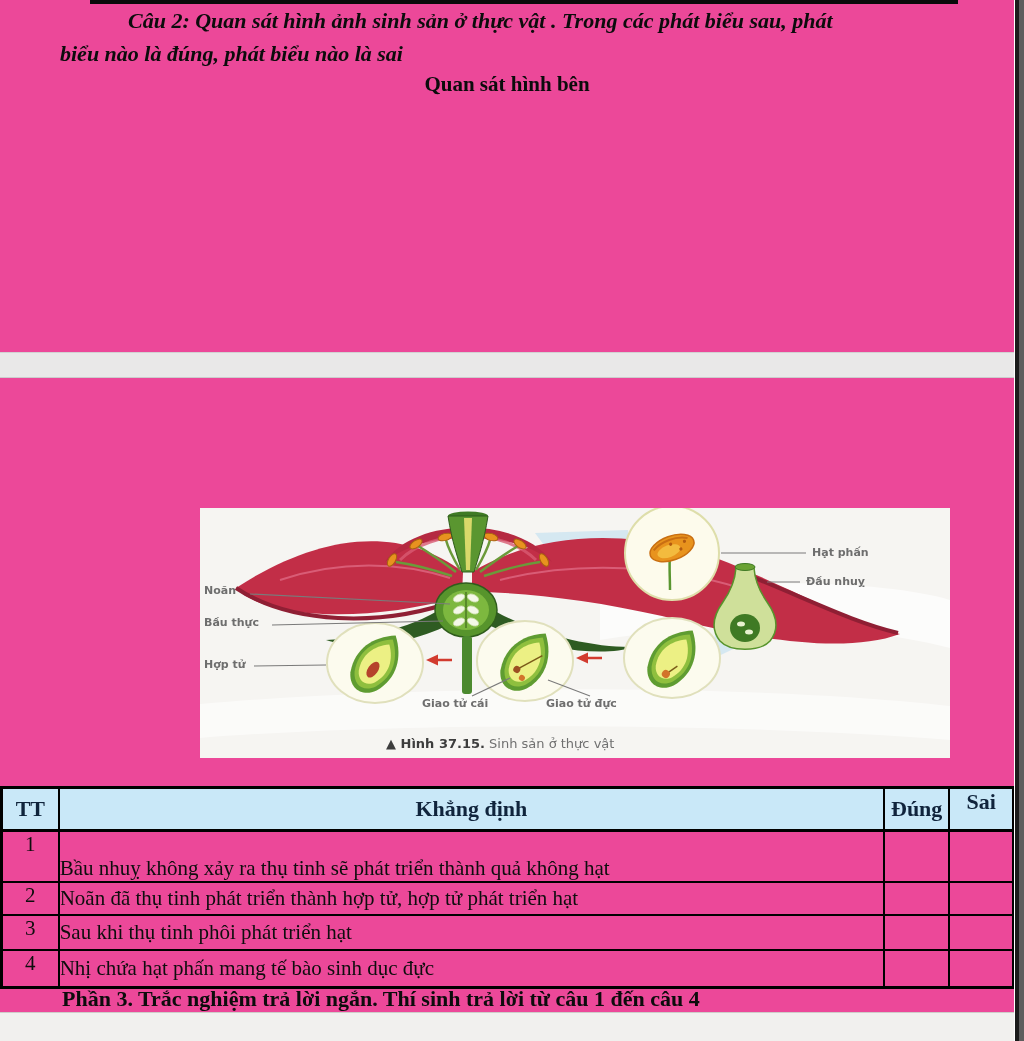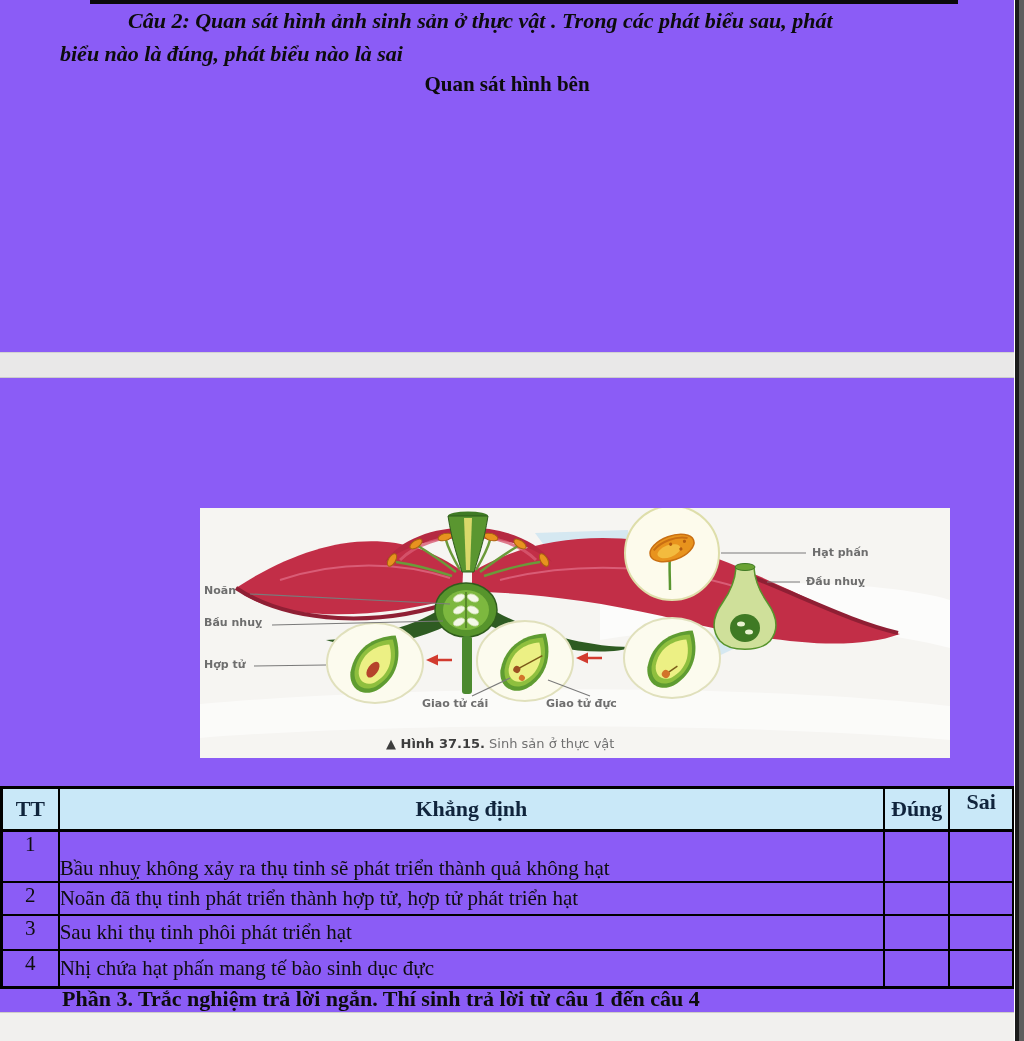--- a/index.html
+++ b/index.html
@@ -1,16 +1,16 @@
 <!DOCTYPE html>
 <html><head>
 <meta charset="utf-8">
 <style>
   html,body{margin:0;padding:0;background:#ffffff;}
-  #page{position:relative;width:1024px;height:1041px;background:#8b5cf6;overflow:hidden;
+  #page{position:relative;width:1024px;height:1041px;background:#ec4899;overflow:hidden;
         font-family:"Liberation Serif", serif;}
   .abs{position:absolute;}
 
   
   #top-rule{left:90px;top:0;width:868px;height:4px;background:#0a0a0a;}
 
   
   .q-line{color:#0c0c0c;font-weight:bold;font-style:italic;font-size:22px;white-space:nowrap;}
   #q-line1{left:128px;top:8px;}
   #q-line2{left:60px;top:41px;}
@@ -197,21 +197,21 @@
         <line x1="72" y1="117" x2="243" y2="113"></line>
         <line x1="54" y1="158" x2="126" y2="157"></line>
         <line x1="521" y1="45" x2="606" y2="45"></line>
         <line x1="567" y1="74" x2="600" y2="74"></line>
         <line x1="272" y1="188" x2="310" y2="170"></line>
         <line x1="390" y1="188" x2="348" y2="172"></line>
       </g>
     </svg>
 
     <span class="fig-label" style="left:4px;top:76px;">Noãn</span>
-    <span class="fig-label" style="left:4px;top:108px;">Bầu nhuỵ</span>
+    <span class="fig-label" style="left:4px;top:108px;">Bầu thực</span>
     <span class="fig-label" style="left:4px;top:150px;">Hợp tử</span>
     <span class="fig-label" style="left:612px;top:38px;">Hạt phấn</span>
     <span class="fig-label" style="left:606px;top:67px;">Đầu nhuỵ</span>
     <span class="fig-label" style="left:222px;top:189px;text-align:center;">Giao tử cái</span>
     <span class="fig-label" style="left:346px;top:189px;">Giao tử đực</span>
 
     <div id="fig-caption">
       <span class="cap-b">▲ Hình 37.15.</span><span class="cap-r"> Sinh sản ở thực vật</span>
     </div>
   </div>

